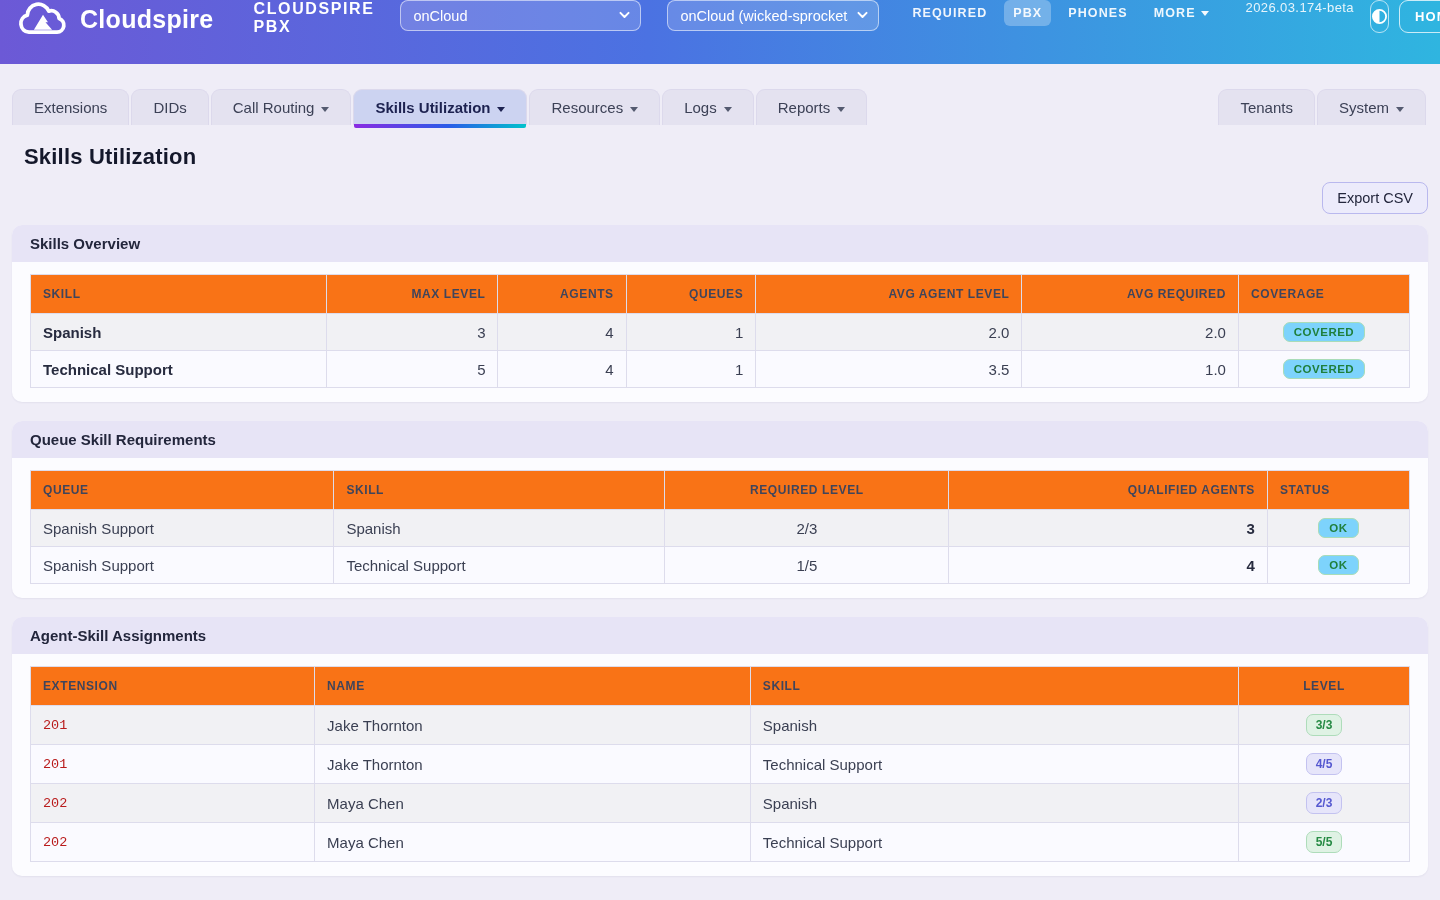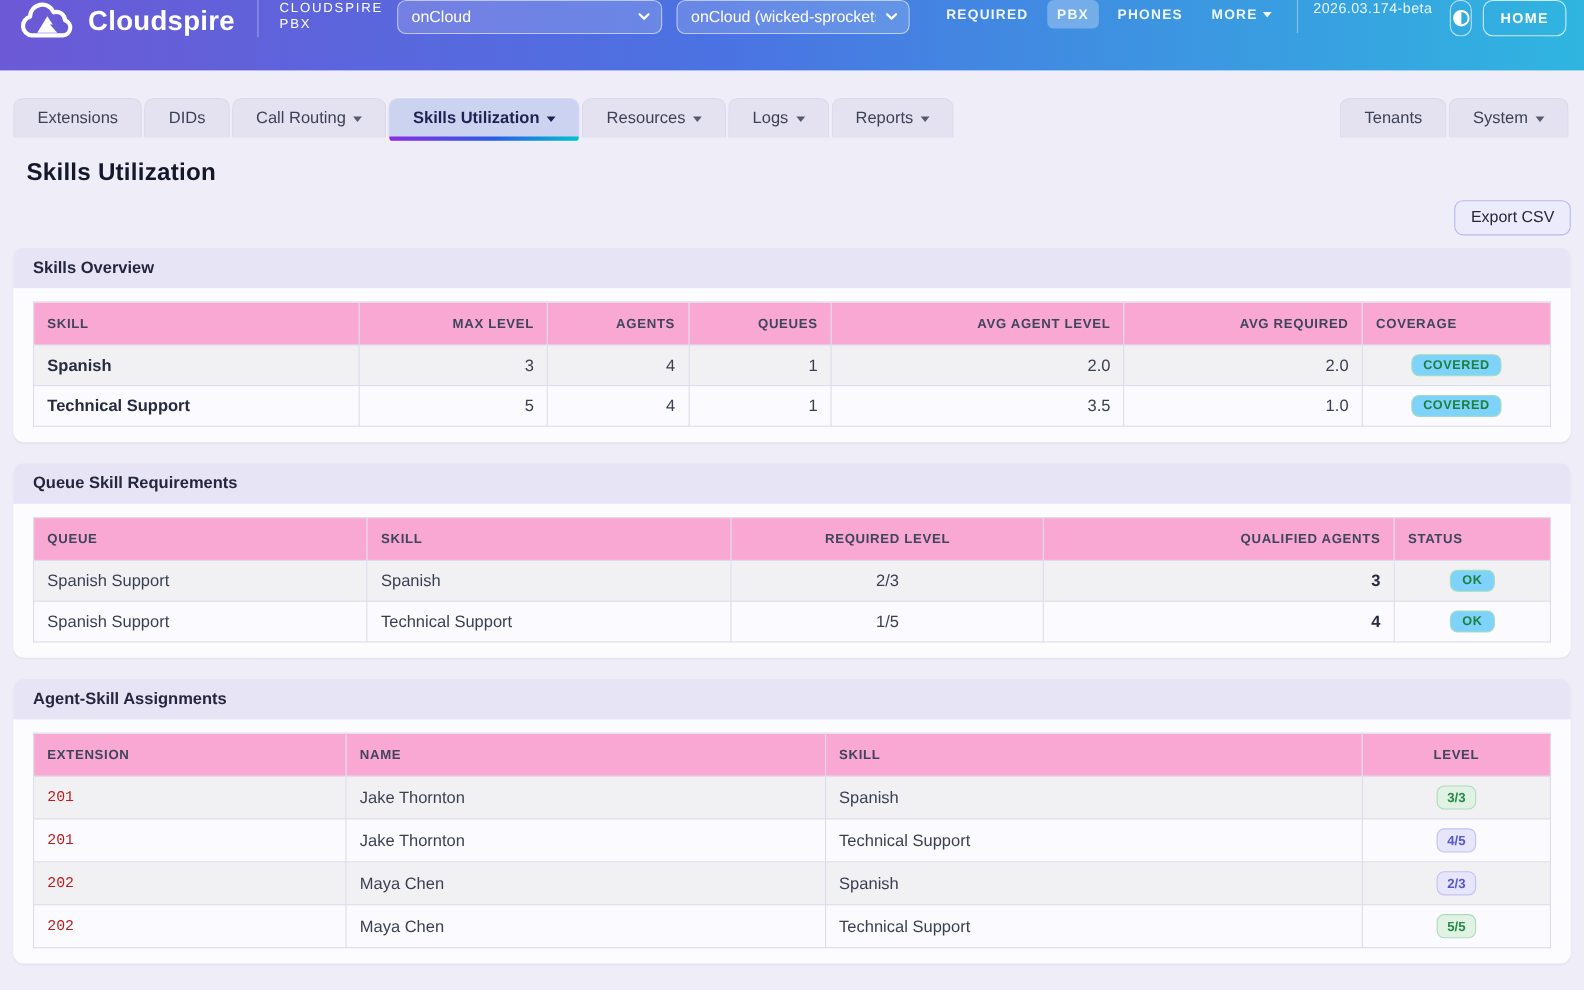--- a/index.html
+++ b/index.html
@@ -9,22 +9,22 @@
   
   .navbar{
     height:64px; display:flex; align-items:flex-start; padding:0 16px;
     background:linear-gradient(90deg,#6c59d6 0%,#4b72e2 45%,#2fb5e0 100%);
     color:#fff;
   }
   .brand{ display:flex; align-items:center; gap:10px; }
   .brand svg{ display:block; }
   .brand-name{ font-size:25px; font-weight:700; letter-spacing:.3px; }
   .nav-divider{ width:1px; height:34px; background:rgba(255,255,255,.38); margin:0 20px; }
-  .product-name{ font-size:12px; font-weight:400; letter-spacing:1.6px; }
-  .nav-select-wrap{ position:relative; margin-left:13px; }
+  .product-name{ font-size:16px; font-weight:700; letter-spacing:1.6px; }
+  .nav-select-wrap{ position:relative; margin-left:26px; }
   .nav-select{
     appearance:none; -webkit-appearance:none;
     background:rgba(255,255,255,.16); border:1px solid rgba(255,255,255,.55);
     border-radius:8px; color:#fff; font-size:14.5px; font-family:inherit;
     padding:6px 30px 6px 12px; height:31px; outline:none;
   }
   .nav-select.srv{ width:241px; }
   .nav-select.tenant{ width:212px; margin-left:0; }
   .sel-chevron{ position:absolute; right:10px; top:8px; pointer-events:none; }
   .nav-links{ display:flex; align-items:center; gap:8px; margin-left:24px; }
@@ -63,21 +63,21 @@
   .export-btn{ background:#ecebfb; border:1px solid #b9b8ee; border-radius:8px;
     padding:7px 14px; font-size:14.5px; color:#23263c; cursor:pointer; font-family:inherit; }
 
   .card{ background:#fcfcff; border-radius:10px; margin-bottom:19px; overflow:hidden;
     box-shadow:0 1px 2px rgba(40,40,90,.06); }
   .card-header{ background:#e7e4f6; padding:10px 18px; font-size:15px; font-weight:700; color:#23263c; }
   .card-body{ padding:12px 18px 14px 18px; }
 
   table{ width:100%; border-collapse:collapse; }
   th,td{ border:1px solid #dddcec; }
-  th{ background:#f9a8d4; text-align:left; font-size:12px; font-weight:700; letter-spacing:.6px;
+  th{ background:#f97316; text-align:left; font-size:12px; font-weight:700; letter-spacing:.6px;
     color:#40455b; padding:12px 12px; text-transform:uppercase; }
   td{ font-size:15px; color:#3a3f52; padding:8px 12px; }
   tbody tr:nth-child(odd){ background:#f1f1f4; }
   tbody tr:nth-child(even){ background:#fafaff; }
   .col-right{ text-align:right; }
   .col-center{ text-align:center; }
   .cell-strong{ font-weight:700; color:#272b3f; }
   .mono{ font-family:"Liberation Mono","DejaVu Sans Mono",monospace; font-size:13.5px; color:#b91c1c; }
 
   .badge{ display:inline-block; padding:3px 10px; border-radius:7px; font-size:11.5px;

